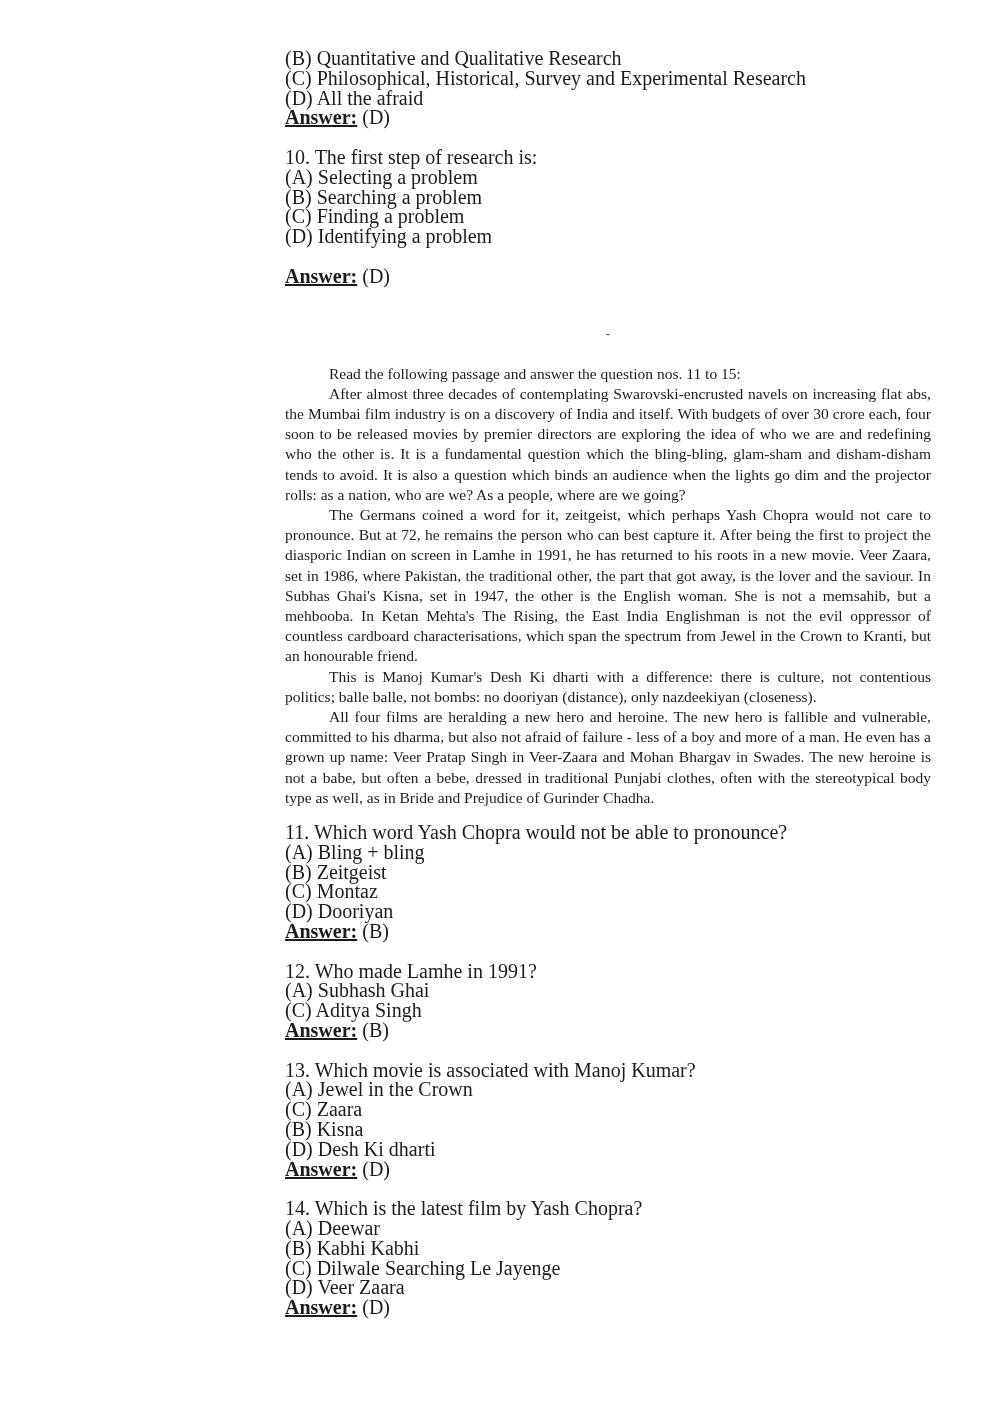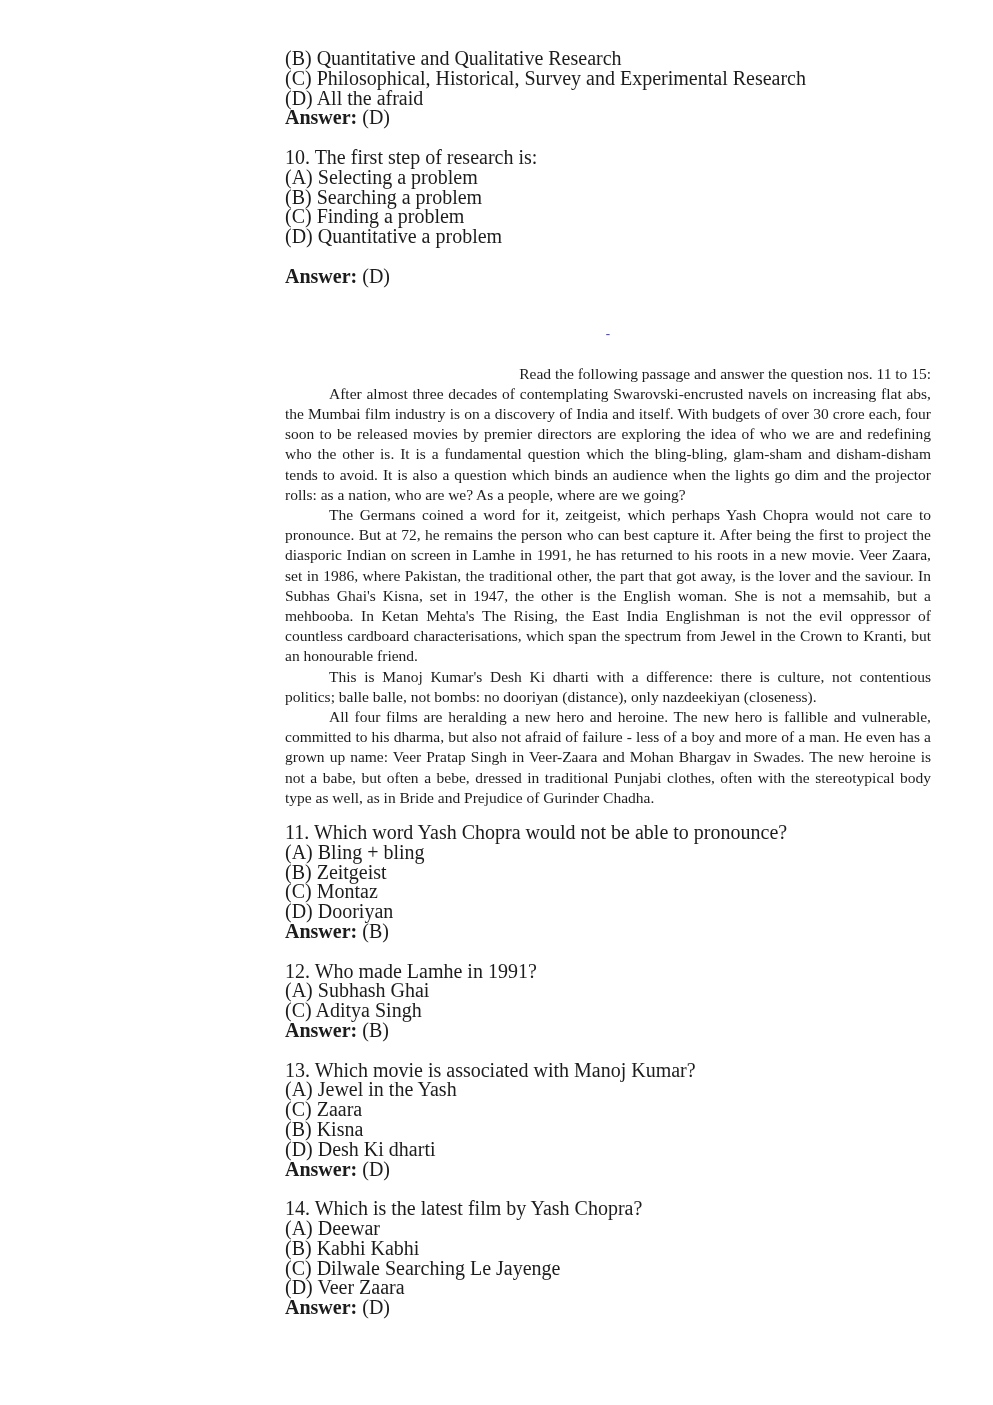--- a/index.html
+++ b/index.html
@@ -18,36 +18,36 @@
     width: 993px;
     padding: 49px 62px 40px 285px;
   }
   .line {
     font-size: 20px;
     line-height: 19.8px;
     white-space: nowrap;
   }
   .answer-line .lbl {
     font-weight: bold;
+    text-decoration: underline;
   }
   .gap-1 { margin-top: 19.8px; }   
   .separator {
     margin-top: 40px;
     text-align: center;
     color: #4b4ba8;
     font-weight: bold;
     font-size: 13px;
     line-height: 13px;
   }
   .intro {
     margin-top: 24px;
     text-indent: 44px;
     font-size: 15.5px;
     line-height: 20.2px;
-    text-align: right;
   }
   .para {
     margin: 0;
     text-align: justify;
     text-indent: 44px;
     font-size: 15.5px;
     line-height: 20.2px;
   }
   .q-block { margin-top: 19.8px; }
   .q-first { margin-top: 15px; }
@@ -62,21 +62,21 @@
     <div class="line">(C) Philosophical, Historical, Survey and Experimental Research</div>
     <div class="line">(D) All the afraid</div>
     <div class="line answer-line"><span class="lbl">Answer:</span><span> (D)</span></div>
   </div>
 
   <div class="gap-1">
     <div class="line">10. The first step of research is:</div>
     <div class="line">(A) Selecting a problem</div>
     <div class="line">(B) Searching a problem</div>
     <div class="line">(C) Finding a problem</div>
-    <div class="line">(D) Quantitative a problem</div>
+    <div class="line">(D) Identifying a problem</div>
     <div class="line answer-line gap-1"><span class="lbl">Answer:</span><span> (D)</span></div>
   </div>
 
   <div class="separator">-</div>
 
   <div>
     <div class="intro">Read the following passage and answer the question nos. 11 to 15:</div>
     <p class="para">After almost three decades of contemplating Swarovski-encrusted navels on increasing flat abs, the Mumbai film industry is on a discovery of India and itself. With budgets of over 30 crore each, four soon to be released movies by premier directors are exploring the idea of who we are and redefining who the other is. It is a fundamental question which the bling-bling, glam-sham and disham-disham tends to avoid. It is also a question which binds an audience when the lights go dim and the projector rolls: as a nation, who are we? As a people, where are we going?</p>
     <p class="para">The Germans coined a word for it, zeitgeist, which perhaps Yash Chopra would not care to pronounce. But at 72, he remains the person who can best capture it. After being the first to project the diasporic Indian on screen in Lamhe in 1991, he has returned to his roots in a new movie. Veer Zaara, set in 1986, where Pakistan, the traditional other, the part that got away, is the lover and the saviour. In Subhas Ghai's Kisna, set in 1947, the other is the English woman. She is not a memsahib, but a mehbooba. In Ketan Mehta's The Rising, the East India Englishman is not the evil oppressor of countless cardboard characterisations, which span the spectrum from Jewel in the Crown to Kranti, but an honourable friend.</p>
     <p class="para">This is Manoj Kumar's Desh Ki dharti with a difference: there is culture, not contentious politics; balle balle, not bombs: no dooriyan (distance), only nazdeekiyan (closeness).</p>
@@ -94,21 +94,21 @@
 
   <div class="q-block">
     <div class="line">12. Who made Lamhe in 1991?</div>
     <div class="line">(A) Subhash Ghai</div>
     <div class="line">(C) Aditya Singh</div>
     <div class="line answer-line"><span class="lbl">Answer:</span><span> (B)</span></div>
   </div>
 
   <div class="q-block">
     <div class="line">13. Which movie is associated with Manoj Kumar?</div>
-    <div class="line">(A) Jewel in the Yash</div>
+    <div class="line">(A) Jewel in the Crown</div>
     <div class="line">(C) Zaara</div>
     <div class="line">(B) Kisna</div>
     <div class="line">(D) Desh Ki dharti</div>
     <div class="line answer-line"><span class="lbl">Answer:</span><span> (D)</span></div>
   </div>
 
   <div class="q-block">
     <div class="line">14. Which is the latest film by Yash Chopra?</div>
     <div class="line">(A) Deewar</div>
     <div class="line">(B) Kabhi Kabhi</div>

